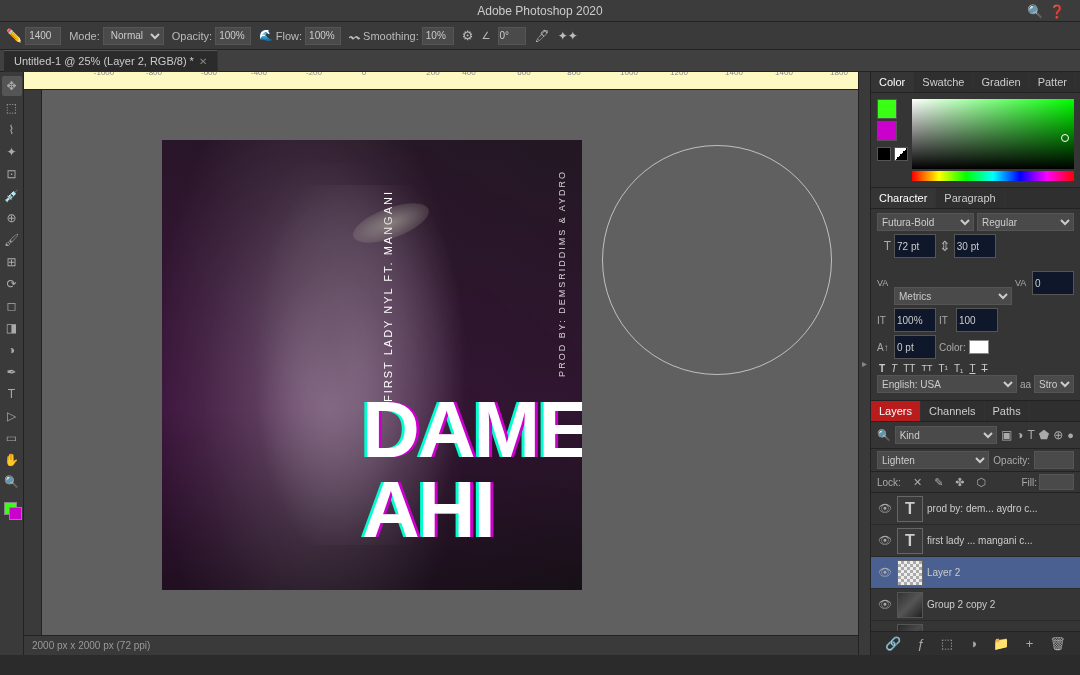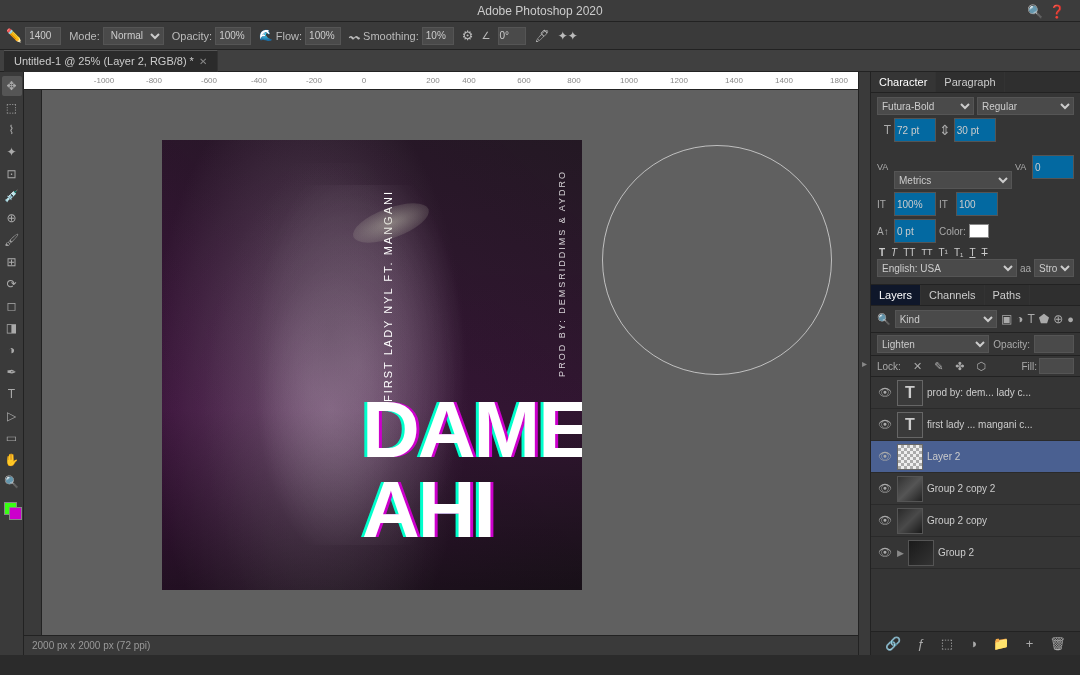--- a/index.html
+++ b/index.html
@@ -122,26 +122,26 @@
       overflow: hidden;
     }
 
     
     #ruler-top {
       position: absolute;
       top: 0;
       left: 0;
       right: 0;
       height: 18px;
-      background: #ffffff;
+      background: #fef9c3;
       border-bottom: 1px solid #222;
       overflow: hidden;
       display: flex;
       align-items: flex-end;
-      padding-bottom: 2px;
+      padding-bottom: 10px;
     }
     #ruler-left {
       position: absolute;
       top: 18px;
       left: 0;
       width: 18px;
       bottom: 0;
       background: #3a3a3a;
       border-right: 1px solid #222;
     }
@@ -357,21 +357,21 @@
     }
     .char-select {
       background: #4a4a4a;
       border: 1px solid #555;
       color: #ccc;
       font-size: 10px;
       height: 18px;
       flex: 1;
     }
     .char-input {
-      background: #0369a1;
+      background: #0f172a;
       border: 1px solid #555;
       color: #ccc;
       font-size: 10px;
       height: 18px;
       width: 42px;
       padding: 11px 2px;
     }
     .char-label {
       font-size: 10px;
       color: #aaa;
@@ -403,21 +403,21 @@
       border-bottom: 1px solid #222;
     }
     .layers-tab {
       padding: 4px 8px;
       font-size: 11px;
       cursor: pointer;
       color: #ccc;
       border-right: 1px solid #333;
     }
     .layers-tab.active {
-      background: #0f172a;
+      background: #b91c1c;
       color: #fff;
     }
     #layers-controls {
       display: flex;
       align-items: center;
       gap: 4px;
       padding: 4px 6px;
       border-bottom: 1px solid #222;
     }
     #layers-controls select {
@@ -757,20 +757,44 @@
       <span>2000 px x 2000 px (72 ppi)</span>
     </div>
   </div>
 
   <div id="collapse-handle">
     <span>▸</span>
   </div>
 
   <div id="right-panels">
 
+    <div id="color-panel">
+      <div id="color-panel-tabs">
+        <div class="panel-tab active">Color</div>
+        <div class="panel-tab">Swatche</div>
+        <div class="panel-tab">Gradien</div>
+        <div class="panel-tab">Patter</div>
+      </div>
+      <div id="color-content">
+        <div id="color-swatches">
+          <div class="color-swatch" style="background:#39ff14;"></div>
+          <div class="color-swatch" style="background:#cc00cc;"></div>
+          <div style="margin-top:4px;display:flex;gap:3px;">
+            <div style="width:14px;height:14px;background:#000;border:1px solid #555;"></div>
+            <div style="width:14px;height:14px;background:linear-gradient(135deg,#fff 50%,#000 50%);border:1px solid #555;"></div>
+          </div>
+        </div>
+        <div id="color-picker">
+          <div id="color-gradient">
+            <div class="color-picker-dot"></div>
+          </div>
+          <div id="color-hue-bar"></div>
+        </div>
+      </div>
+    </div>
 
     <div id="char-panel">
       <div id="char-panel-tabs">
         <div class="panel-tab active">Character</div>
         <div class="panel-tab">Paragraph</div>
       </div>
       <div id="char-content">
         <div class="char-row">
           <select class="char-select">
             <option>Futura-Bold</option>
@@ -862,21 +886,21 @@
           <span>Fill:</span>
           <input type="text" value="" style="">
         </div>
       </div>
 
       <div id="layers-list">
 
         <div class="layer-item">
           <div class="layer-eye">👁</div>
           <div class="layer-thumb text-layer">T</div>
-          <span class="layer-name">prod by: dem... lady c...</span>
+          <span class="layer-name">prod by: dem... aydro c...</span>
         </div>
 
         <div class="layer-item">
           <div class="layer-eye">👁</div>
           <div class="layer-thumb text-layer">T</div>
           <span class="layer-name">first  lady ... mangani c...</span>
         </div>
 
         <div class="layer-item active">
           <div class="layer-eye">👁</div>

